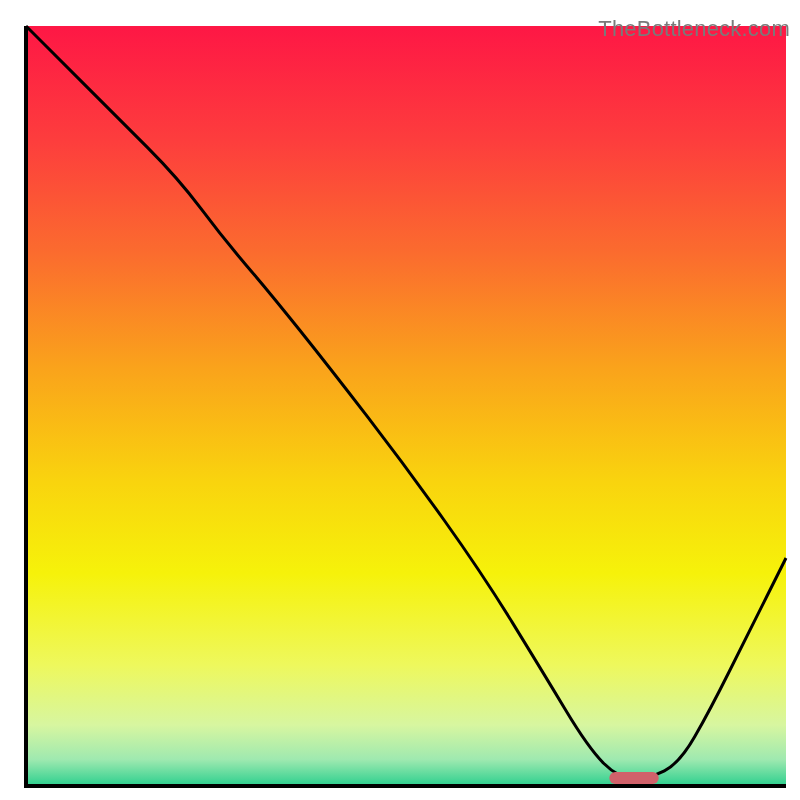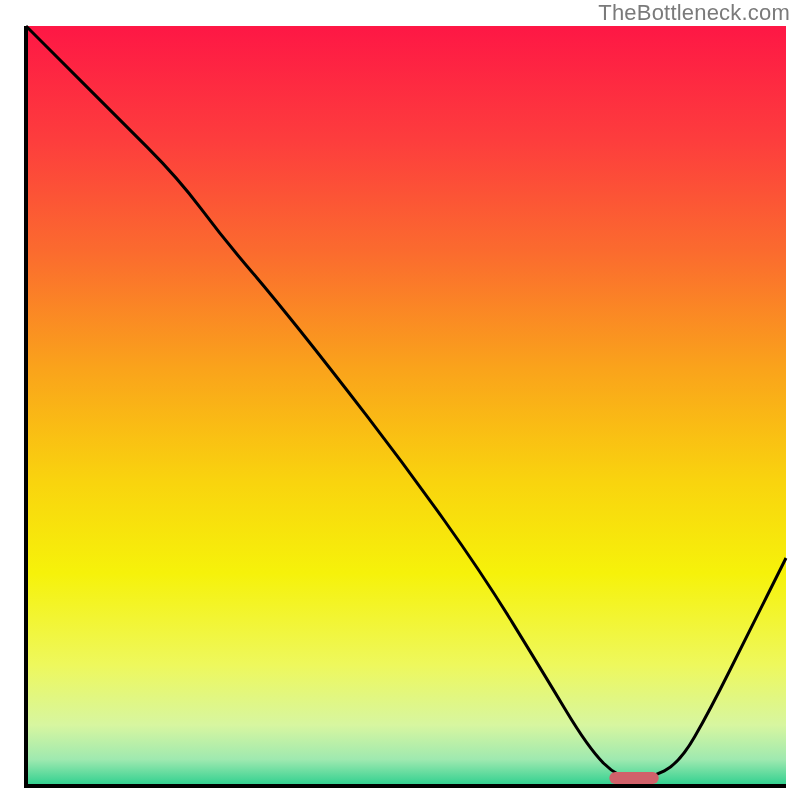--- a/index.html
+++ b/index.html
@@ -11,21 +11,21 @@
     font-family: Arial, Helvetica, sans-serif;
     overflow: hidden;
   }
   .wrap {
     position: relative;
     width: 800px;
     height: 800px;
   }
   .watermark {
     position: absolute;
-    top: 0;
+    top: 16px;
     right: 10px;
     color: #7a7a7a;
     font-size: 22px;
     font-weight: 500;
     letter-spacing: 0.2px;
     z-index: 10;
   }
   svg.chart {
     position: absolute;
     left: 0;

